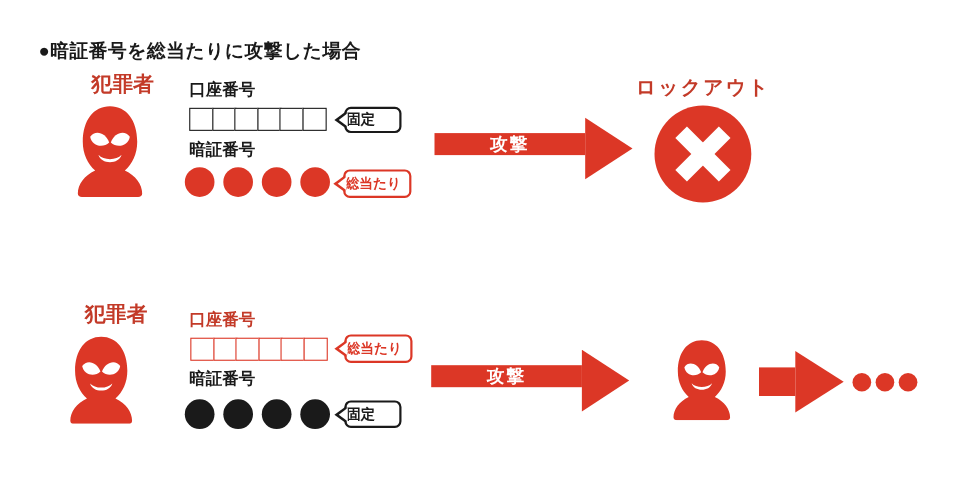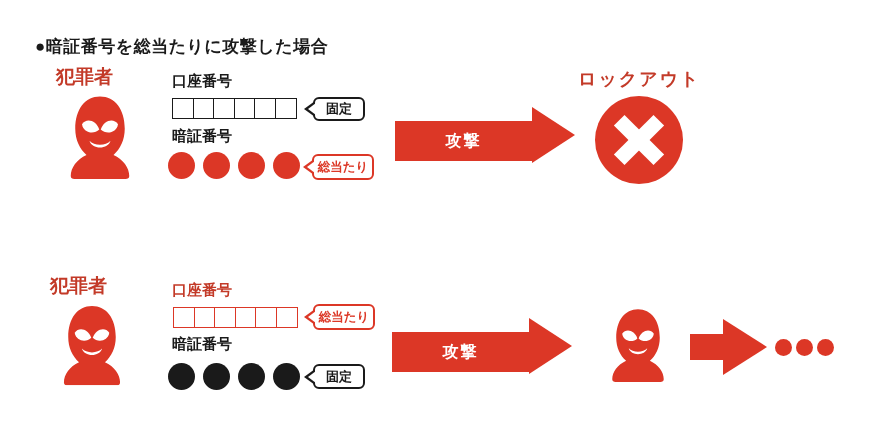--- a/index.html
+++ b/index.html
@@ -14,21 +14,21 @@
   }
   
   .title{
     position:absolute;left:35px;font-size:17px;font-weight:bold;color:var(--black);
     letter-spacing:.5px;white-space:nowrap;
   }
   .t1{top:20px;margin-top:15px;} .t2{top:243px;}
 
   
   .attacker-label{
-    position:absolute;width:84px;text-align:left;
+    position:absolute;width:84px;text-align:right;
     font-family:"DejaVu Serif","Liberation Serif",serif;
     font-weight:bold;font-size:19px;color:var(--text-red);white-space:nowrap;
   }
   .al1{left:56px;top:64px;} .al2{left:50px;top:273px;}
   .balaclava{position:absolute;color:var(--red);}
   .b1{left:62px;top:95px;width:76px;height:84px;}
   .b2{left:56px;top:304px;width:72px;height:82px;}
   .b3{left:605px;top:302px;width:66px;height:86px;}
 
   
@@ -48,42 +48,42 @@
 
   
   .dot-row{position:absolute;display:flex;gap:8px;}
   .dr1{left:168px;top:152px;} .dr2{left:168px;top:363px;}
   .dot{width:27px;height:27px;border-radius:50%;}
   .dr1 .dot{background:var(--red);} .dr2 .dot{background:var(--black);}
 
   
   .bubble{
     position:absolute;background:#fff;border:2px solid var(--black);border-radius:6px;
-    display:flex;align-items:center;justify-content:center;
+    display:flex;align-items:center;
     font-size:13px;font-weight:bold;color:var(--black);box-sizing:border-box;white-space:nowrap;
   }
   .bubble::before{
     content:"";position:absolute;left:-11px;top:50%;transform:translateY(-50%);
     border-top:8px solid transparent;border-bottom:8px solid transparent;border-right:11px solid currentColor;
   }
   .bubble::after{
     content:"";position:absolute;left:-7px;top:50%;transform:translateY(-50%);
     border-top:6px solid transparent;border-bottom:6px solid transparent;border-right:8px solid #fff;
   }
   .bubble.red{border-color:var(--red);color:var(--red);}
   .bub1{left:313px;top:97px;width:52px;height:24px;}
   .bub2{left:312px;top:154px;width:62px;height:26px;font-size:12.5px;}
   .bub3{left:313px;top:304px;width:62px;height:26px;font-size:12.5px;}
   .bub4{left:313px;top:364px;width:52px;height:25px;}
 
   
   .arrow{position:absolute;width:180px;height:56px;}
   .arrow1{left:395px;top:107px;} .arrow2{left:392px;top:318px;}
   .arrow-body{
-    position:absolute;left:0;top:14px;width:137px;height:40px;background:var(--red);
+    position:absolute;left:0;top:14px;width:137px;height:20px;background:var(--red);
     display:flex;align-items:center;justify-content:center;
   }
   .arrow-head{
     position:absolute;left:137px;top:0;width:0;height:0;
     border-top:28px solid transparent;border-bottom:28px solid transparent;border-left:43px solid var(--red);
   }
   .arrow-label{color:#fff;font-weight:bold;font-size:16px;letter-spacing:2px;}
   .arrow3{left:690px;top:319px;width:77px;height:56px;}
   .arrow3 .arrow-body{width:33px;height:26px;top:15px;}
   .arrow3 .arrow-head{left:33px;border-top-width:28px;border-bottom-width:28px;border-left-width:44px;}

